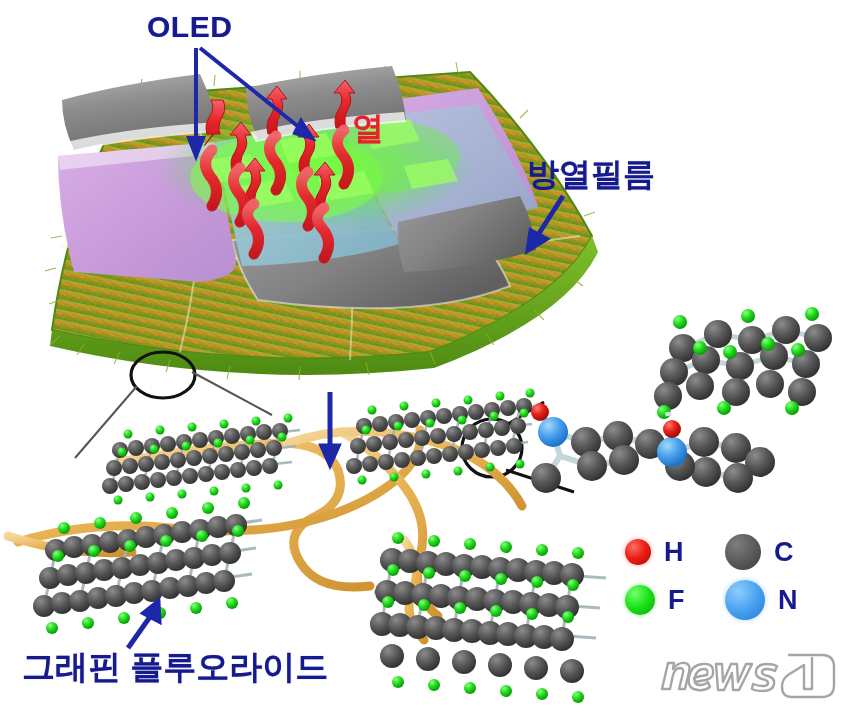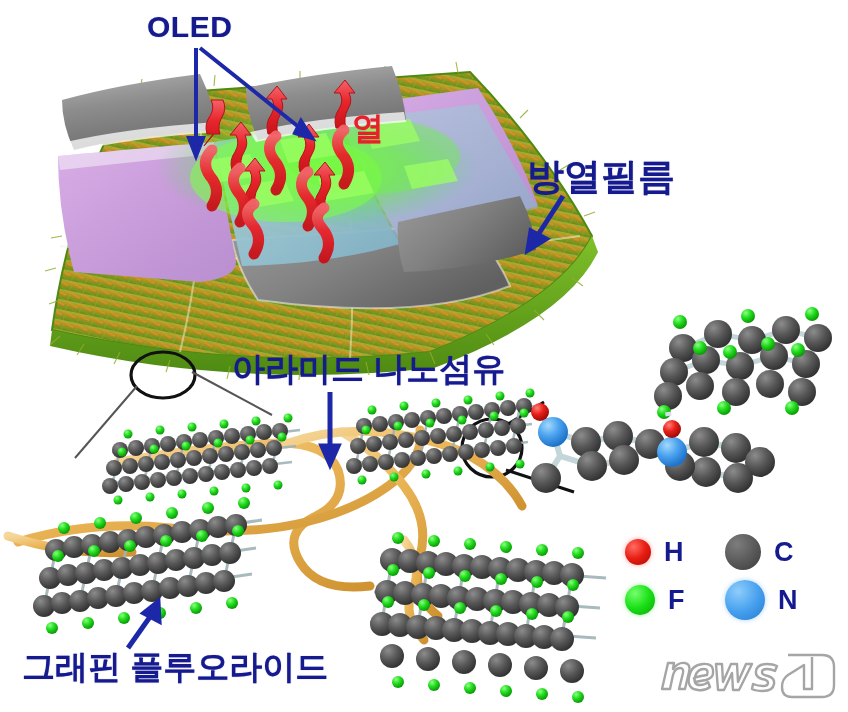--- a/index.html
+++ b/index.html
@@ -7,21 +7,21 @@
     font-family:"Liberation Sans","DejaVu Sans",sans-serif;
     width:848px;height:712px;overflow:hidden;position:relative;
   }
   #stage{position:relative;width:732px;height:712px;background:#fff;}
   #stage svg.layer{position:absolute;left:0;top:0;width:848px;height:712px;}
   .lbl{position:absolute;font-weight:bold;white-space:nowrap;line-height:1;}
   .lbl-blue{color:#151a8f;text-shadow:0 0 1px rgba(21,26,143,.45);}
   .lbl-red{color:#e8202a;text-shadow:0 0 1px rgba(232,32,42,.35);}
   #label-oled{left:147px;top:12px;font-size:30px;letter-spacing:.5px;}
   #label-heat{left:352px;top:112px;font-size:32px;}
-  #label-film{left:527px;top:158px;font-size:37px;}
+  #label-film{left:527px;top:158px;font-size:32px;}
   #label-aramid{left:232px;top:352px;font-size:33px;}
   #label-graphene{left:22px;top:650px;font-size:33px;}
   .legend{position:absolute;left:625px;top:528px;width:205px;height:100px;}
   .legend-row{display:flex;align-items:center;height:48px;}
   .legend-cell{display:flex;align-items:center;width:100px;}
   .dot{border-radius:50%;display:inline-block;margin-right:13px;flex:0 0 auto;}
   .dot-h{width:26px;height:26px;background:radial-gradient(circle at 33% 30%,#ff6b63 0%,#e81d13 48%,#a60d06 100%);box-shadow:0 0 5px rgba(255,60,50,.45);}
   .dot-c{width:36px;height:36px;background:radial-gradient(circle at 33% 28%,#7d7d7d 0%,#5b5b5b 50%,#3a3a3a 100%);}
   .dot-f{width:30px;height:30px;background:radial-gradient(circle at 33% 28%,#74ff6d 0%,#19e016 50%,#0da40a 100%);box-shadow:0 0 5px rgba(40,230,40,.45);}
   .dot-n{width:40px;height:40px;background:radial-gradient(circle at 33% 28%,#8ecdfb 0%,#49a2ef 50%,#2079cf 100%);box-shadow:0 0 5px rgba(70,160,240,.45);}
@@ -561,21 +561,20 @@
       <path d="M330 464 l-8 -18 l16 0 Z"></path>
 
       <path d="M128 648 L152 614" fill="none"></path>
       <path d="M158 602 l1 19 l-15 -8 Z"></path>
     </g>
   </svg>
 
   <div class="lbl lbl-blue" id="label-oled">OLED</div>
   <div class="lbl lbl-red" id="label-heat">열</div>
   <div class="lbl lbl-blue" id="label-film">방열필름</div>
-  <div class="lbl lbl-blue" id="label-aramid">아라미드 나노섬유</div>
   <div class="lbl lbl-blue" id="label-graphene">그래핀 플루오라이드</div>
 
   <div class="legend">
     <div class="legend-row">
       <div class="legend-cell">
         <span class="dot dot-h"></span>
         <span class="legend-txt">H</span>
       </div>
       <div class="legend-cell">
         <span class="dot dot-c"></span>

